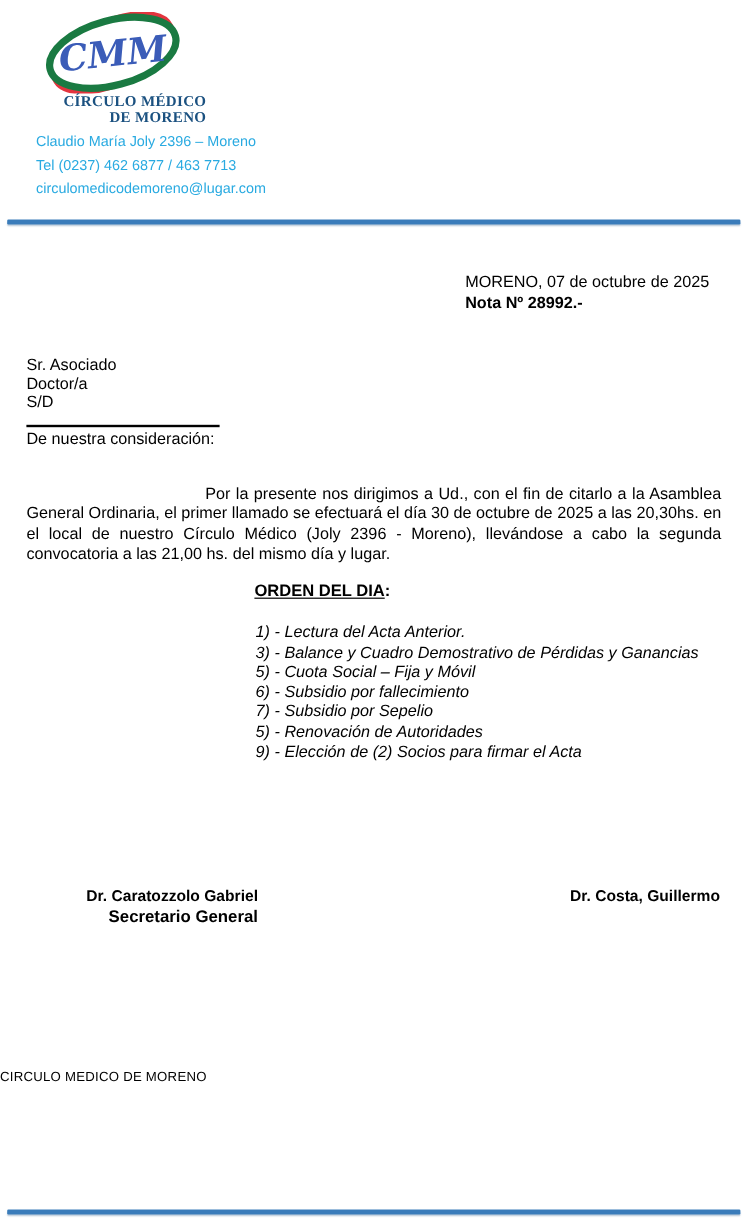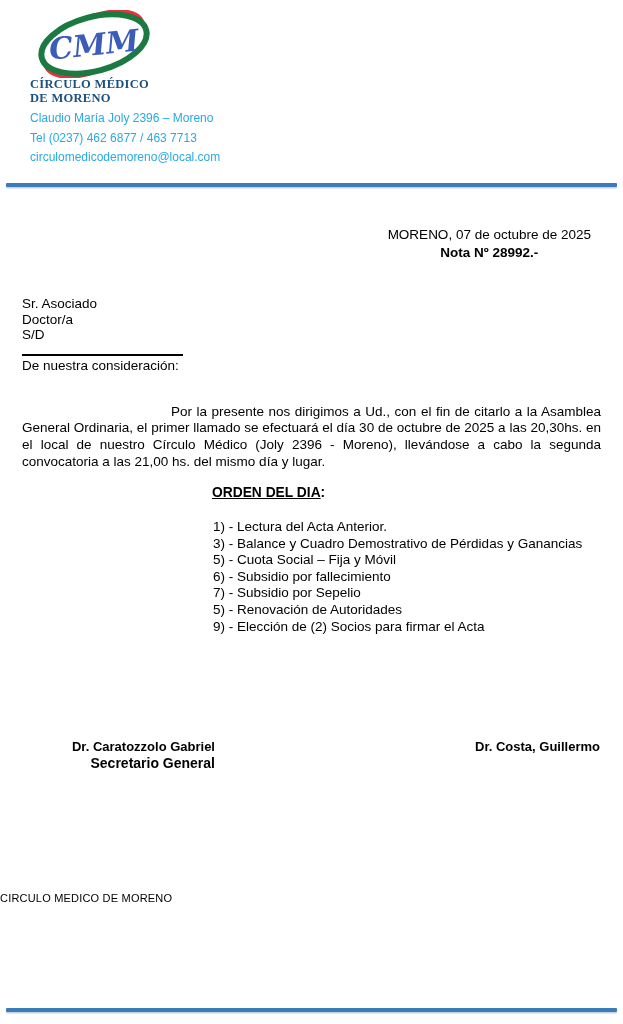--- a/index.html
+++ b/index.html
@@ -20,24 +20,24 @@
   
   .logo {
     position: absolute;
     left: 34px;
     top: 10px;
     width: 120px;
     height: 68px;
   }
   .org-name {
     position: absolute;
-    left: 30px;
+    left: 14px;
     top: 77px;
     width: 158px;
-    text-align: left;
+    text-align: right;
     font-family: "Liberation Serif", serif;
     font-weight: bold;
     font-size: 12.5px;
     line-height: 14px;
     color: #1b5180;
     letter-spacing: 0.3px;
   }
   .contact {
     position: absolute;
     left: 30px;
@@ -56,21 +56,21 @@
     box-shadow: 0 1.5px 1px rgba(120, 150, 180, 0.45);
   }
   .rule-top { top: 183px; }
   .rule-bottom { top: 1008px; }
 
   
   .date-block {
     position: absolute;
     right: 32px;
     top: 226px;
-    text-align: center;
+    text-align: left;
     font-size: 13.5px;
     line-height: 18px;
   }
   .note-number { font-weight: bold; }
 
   .recipient {
     position: absolute;
     left: 22px;
     top: 296px;
     font-size: 13.5px;
@@ -106,20 +106,21 @@
     font-size: 13.8px;
     font-weight: bold;
   }
   .agenda-title .underlined { text-decoration: underline; }
   .agenda-list {
     position: absolute;
     left: 213px;
     top: 519px;
     font-size: 13.5px;
     line-height: 16.6px;
+    font-style: italic;
   }
 
   .signature {
     position: absolute;
     top: 739px;
     text-align: right;
     font-weight: bold;
   }
   .signature-left  { left: 40px;  width: 175px; }
   .signature-right { left: 428px; width: 172px; }
@@ -151,21 +152,21 @@
   </div>
 
   <div class="org-name">
     <div>CÍRCULO MÉDICO</div>
     <div>DE MORENO</div>
   </div>
 
   <div class="contact">
     <div>Claudio María Joly 2396 – Moreno</div>
     <div>Tel (0237) 462 6877 / 463 7713</div>
-    <div>circulomedicodemoreno@local.com</div>
+    <div>circulomedicodemoreno@lugar.com</div>
   </div>
 
   <div class="rule rule-top"></div>
 
   <div class="date-block">
     <div>MORENO, 07 de octubre de 2025</div>
     <div class="note-number">Nota Nº 28992.-</div>
   </div>
 
   <div class="recipient">

